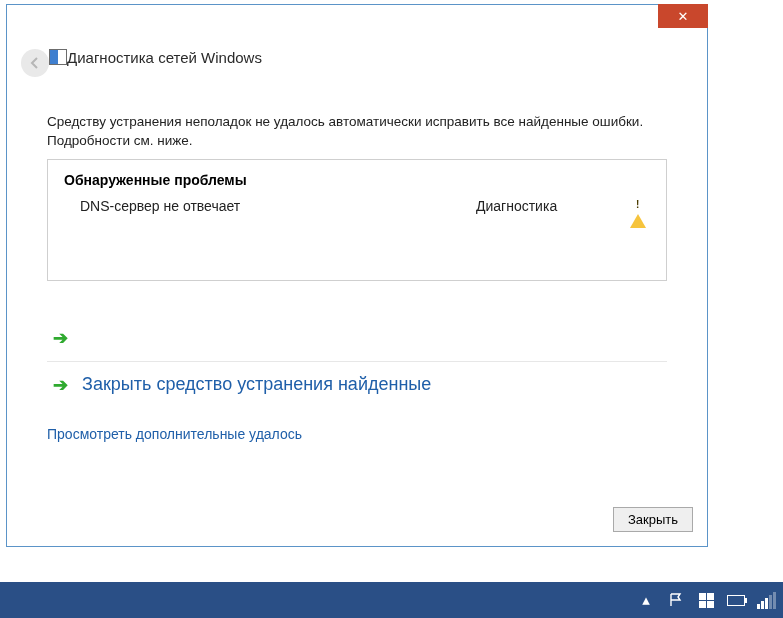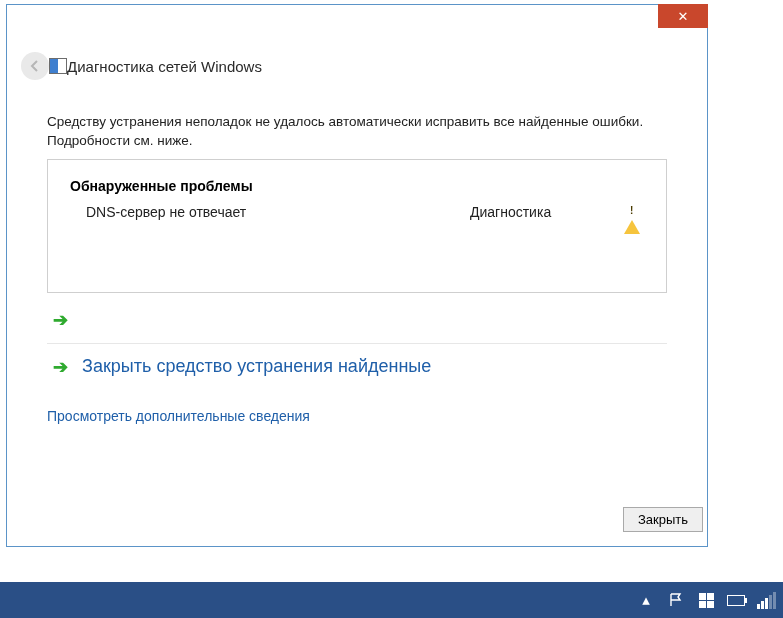--- a/index.html
+++ b/index.html
@@ -48,21 +48,21 @@
     font-size: 13px;
     cursor: pointer;
   }
   .nav-row {
     position: absolute;
     top: 44px;
     left: 14px;
     right: 14px;
     height: 34px;
     display: flex;
-    align-items: center;
+    align-items: flex-start;
   }
   .back-circle {
     width: 28px;
     height: 28px;
     border-radius: 50%;
     background: #e9e9e9;
     display: flex;
     align-items: center;
     justify-content: center;
     color: #b6b6b6;
@@ -91,22 +91,22 @@
     margin-bottom: 14px;
   }
   .subtext {
     color: #222;
     font-size: 13.5px;
     line-height: 1.4;
     margin-bottom: 8px;
   }
   .problems-box {
     border: 1px solid #cfcfcf;
-    padding: 12px;
-    margin-bottom: 12px;
+    padding: 6px;
+    margin-bottom: 42px;
   }
   .problems-header {
     font-weight: bold;
     font-size: 14px;
     padding: 6px 10px 4px 10px;
     color: #000;
   }
   .problem-row {
     display: flex;
     align-items: center;
@@ -153,21 +153,21 @@
     font-weight: bold;
   }
   .details-link {
     margin-top: 18px;
     color: #1f5fa9;
     font-size: 14px;
     cursor: pointer;
   }
   .footer-btn-row {
     position: absolute;
-    right: 4px;
+    right: 14px;
     bottom: 14px;
   }
   .btn {
     min-width: 78px;
     padding: 4px 14px;
     font-size: 13px;
     background: #efefef;
     border: 1px solid #a9a9a9;
     cursor: pointer;
     font-family: inherit;
@@ -246,21 +246,21 @@
       </div>
 
       <div class="action-link first">
         <span class="arrow-green">➔</span>
       </div>
       <div class="action-link">
         <span class="arrow-green">➔</span>
         <span>Закрыть средство устранения найденные</span>
       </div>
 
-      <div class="details-link">Просмотреть дополнительные сведения</div>
+      <div class="details-link">Просмотреть дополнительные удалось</div>
     </div>
 
     <div class="footer-btn-row">
       <button class="btn">Закрыть</button>
     </div>
 
   </div>
 
   <div class="taskbar">
     <div class="tray">

